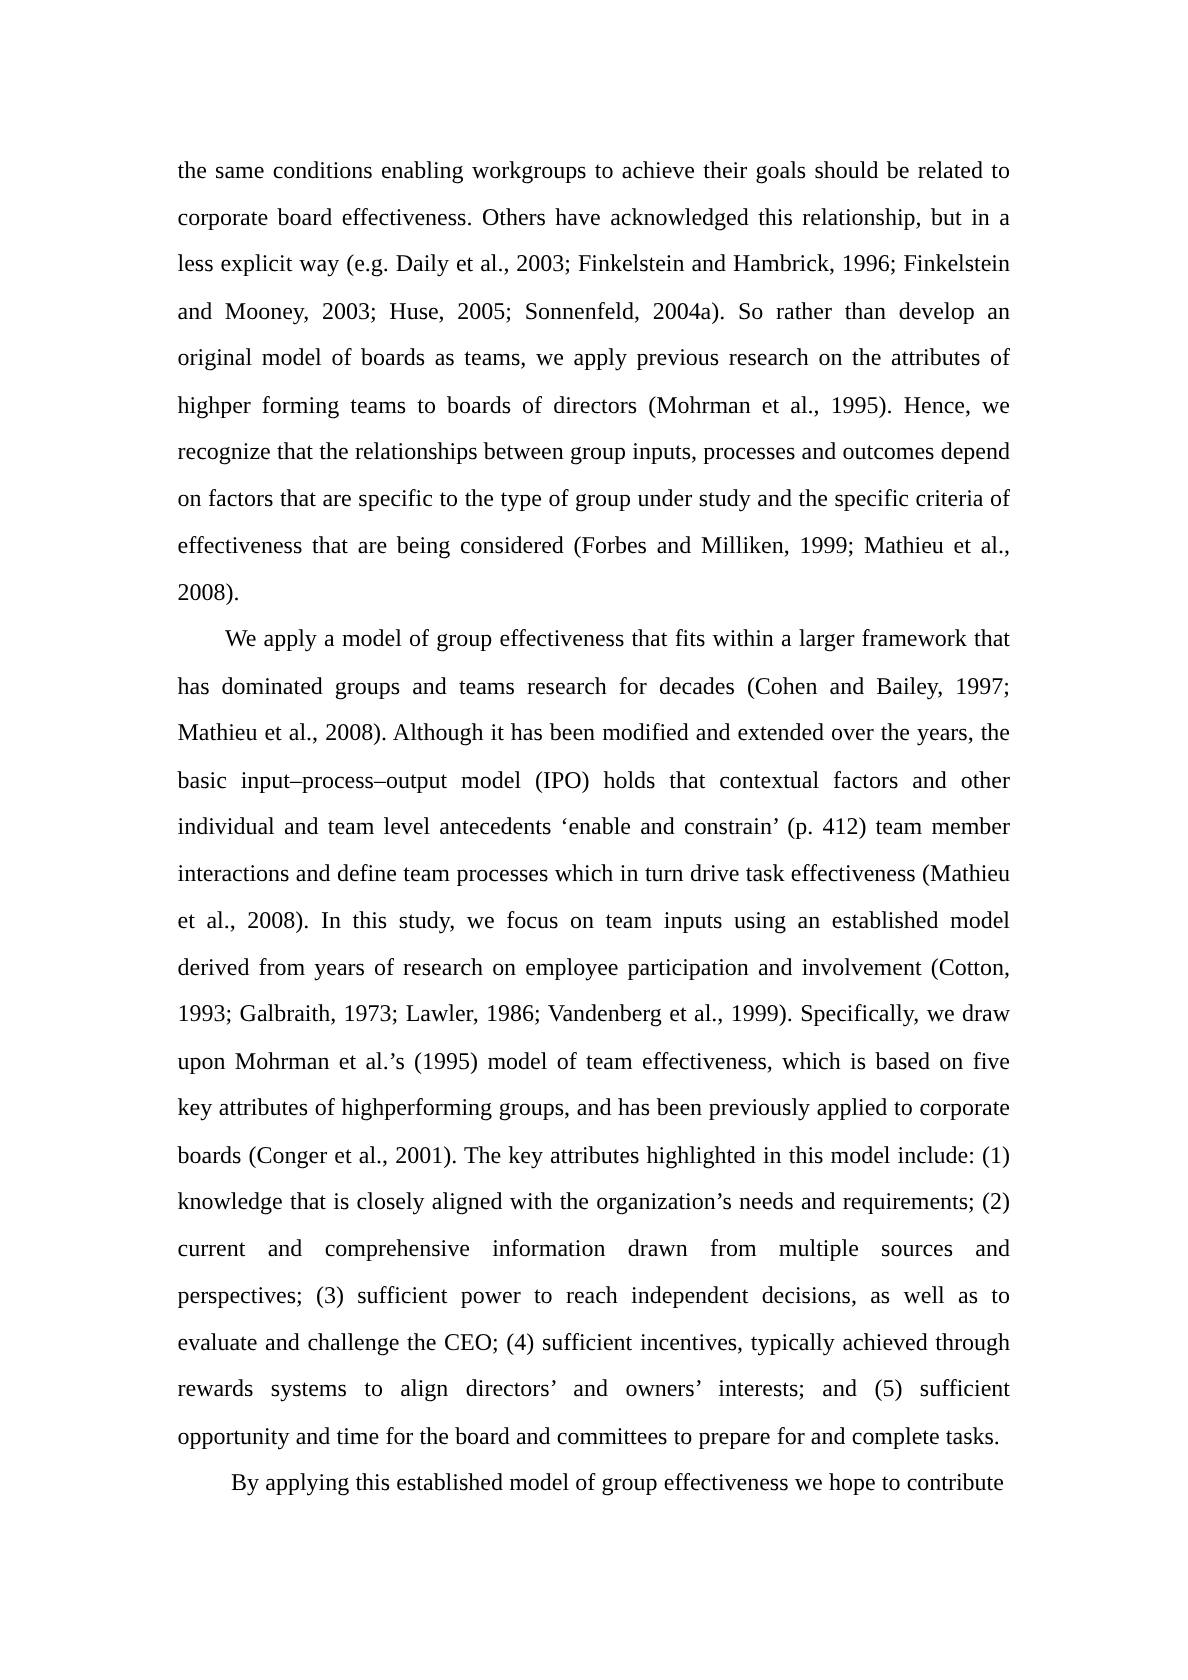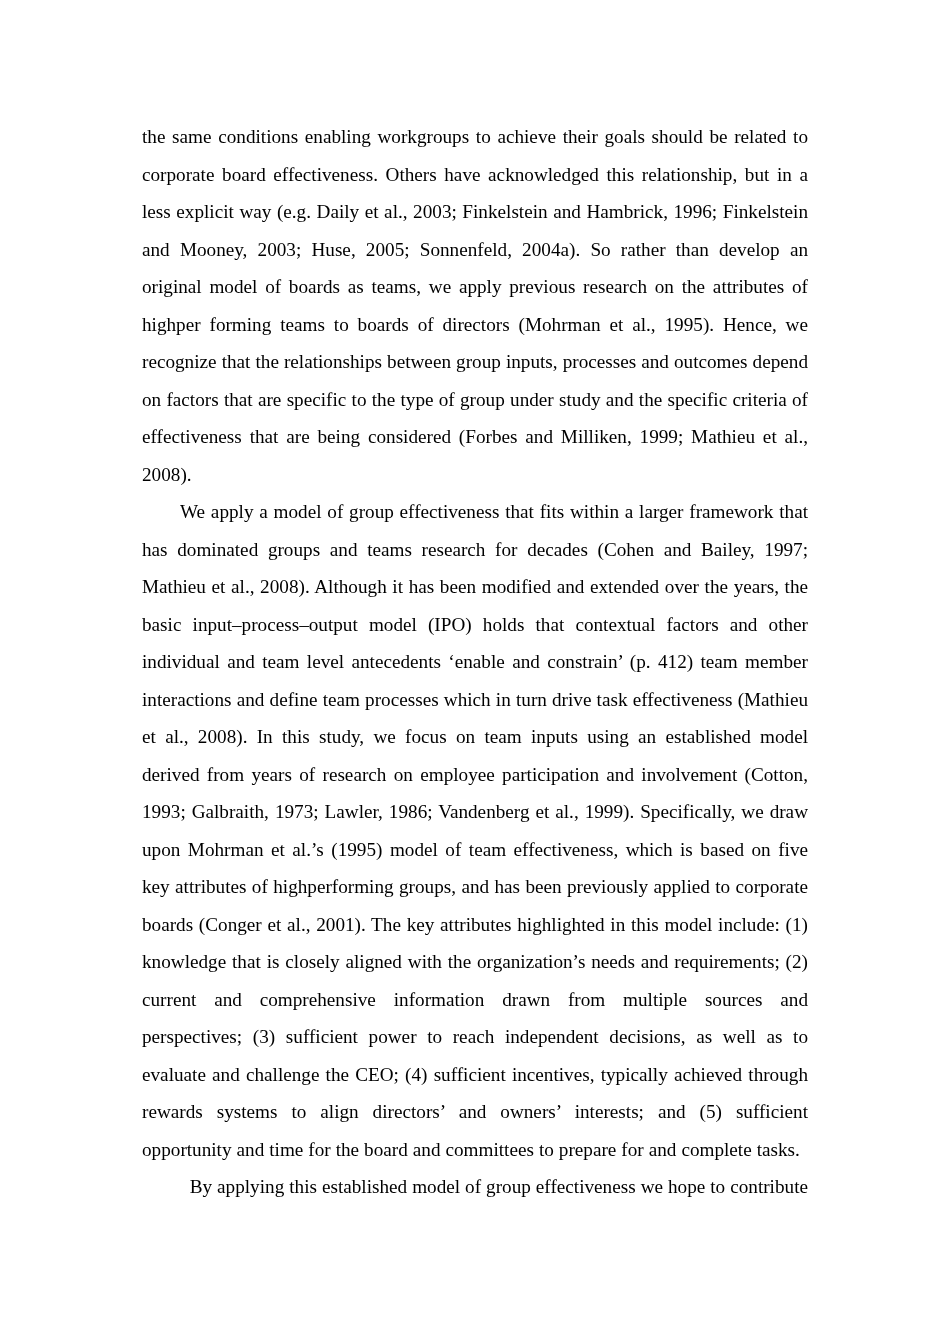--- a/index.html
+++ b/index.html
@@ -45,21 +45,21 @@
   }
 
   
   .body-paragraph.indented {
     text-indent: 38px;
     font-family: Liberation Serif, serif;
   }
 
   
   .body-paragraph.truncated {
-    text-align: right;
+    text-align: center;
   }
 </style>
 </head>
 <body>
 
 <div class="page">
 
   <div class="text-column">
 
     <p class="body-paragraph continued">the same conditions enabling workgroups to achieve their goals should be related to corporate board effectiveness. Others have acknowledged this relationship, but in a less explicit way (e.g. Daily et al., 2003; Finkelstein and Hambrick, 1996; Finkelstein and Mooney, 2003; Huse, 2005; Sonnenfeld, 2004a). So rather than develop an original model of boards as teams, we apply previous research on the attributes of highper forming teams to boards of directors (Mohrman et al., 1995). Hence, we recognize that the relationships between group inputs, processes and outcomes depend on factors that are specific to the type of group under study and the specific criteria of effectiveness that are being considered (Forbes and Milliken, 1999; Mathieu et al., 2008).</p>

